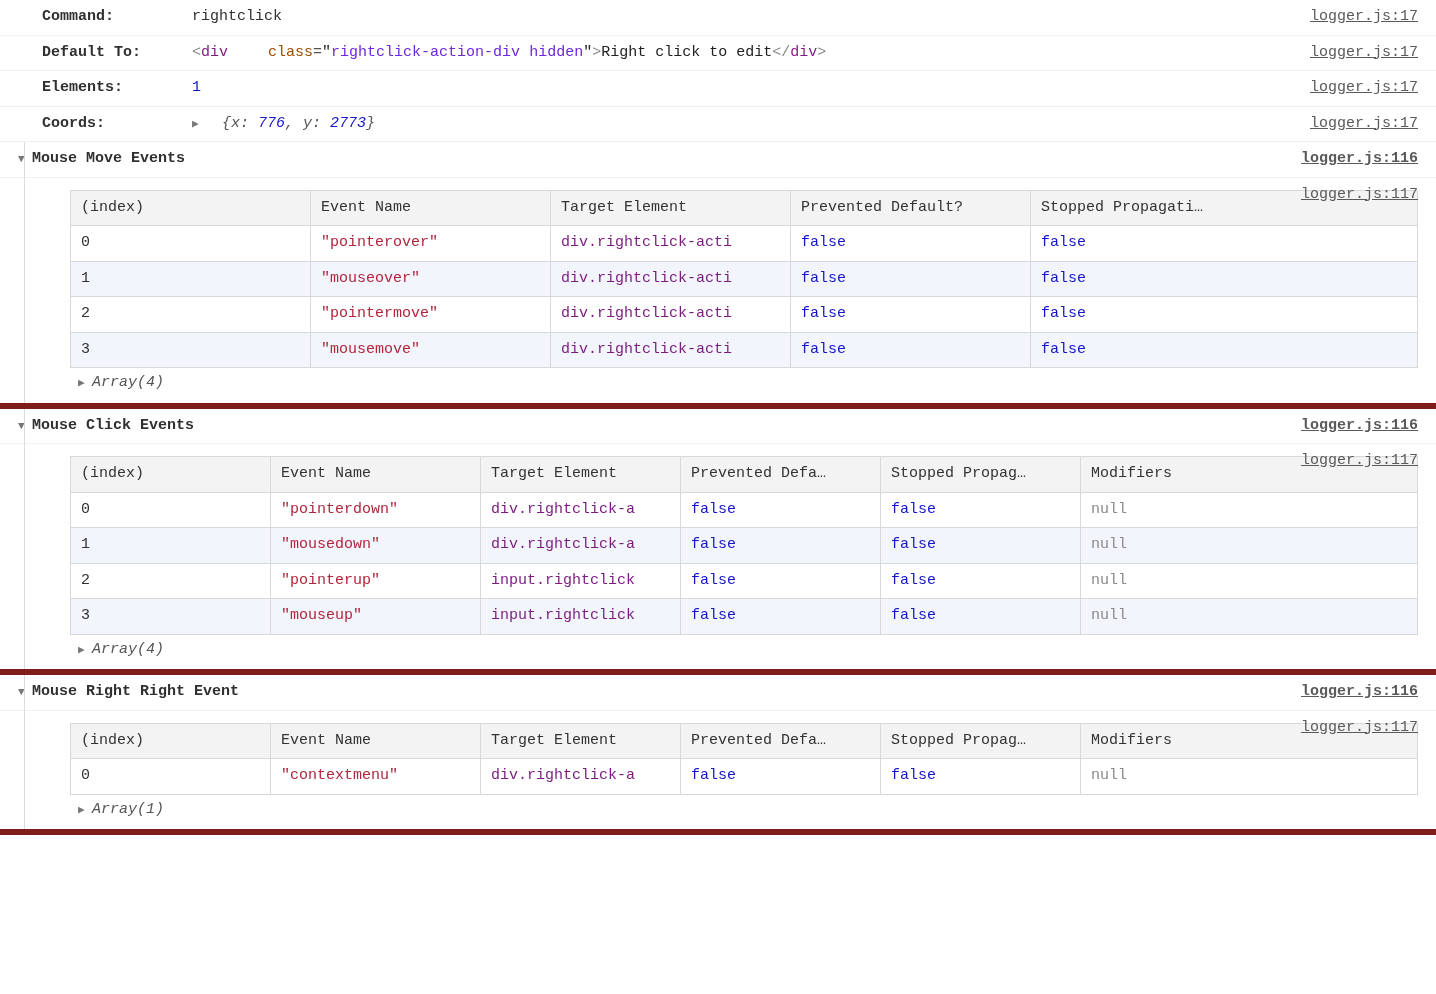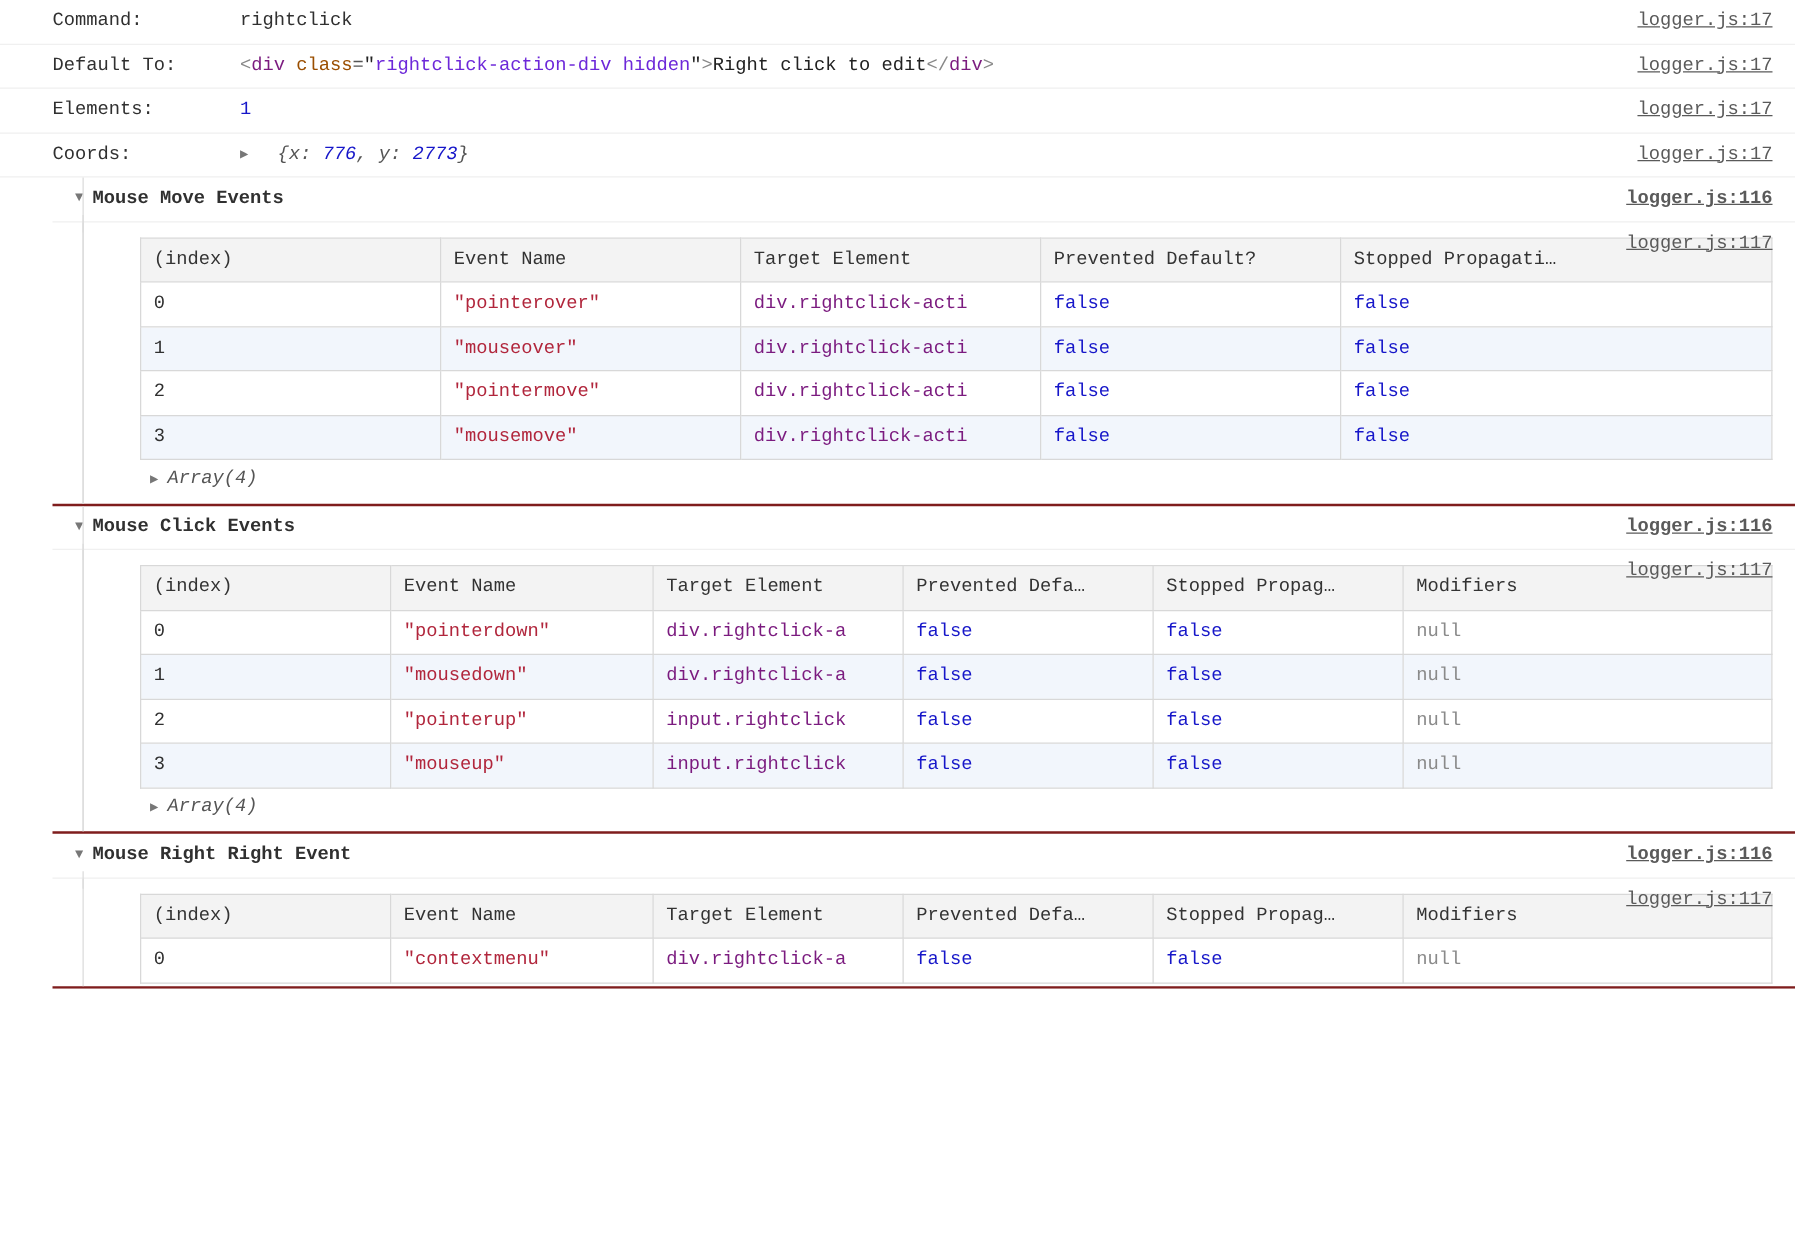--- a/index.html
+++ b/index.html
@@ -12,21 +12,21 @@
     width: 1436px;
   }
   .row {
     display: flex;
     align-items: center;
     padding: 6px 0 6px 42px;
     border-bottom: 1px solid #f0f0f0;
     position: relative;
   }
   .row .label {
-    font-weight: 400;
+    font-weight: 700;
     min-width: 150px;
   }
   .source-link {
     position: absolute;
     right: 18px;
     top: 6px;
     color: #5a5a5a;
     text-decoration: underline;
     cursor: pointer;
   }
@@ -54,21 +54,21 @@
   .disclose.down::before { content: "▼"; }
   .disclose.right::before { content: "▶"; }
   .group-title { font-weight: 700; }
   .bold-link { font-weight: 700; text-decoration: underline; }
   .mono-val { font-family: inherit; }
   .num { color: #1616c9; }
   .str { color: #b1263c; }
   .null { color: #8a8a8a; }
   .tag-punct { color: #888; }
   .tag-name { color: #7b1b7f; }
-  .attr-name { color: #9a4e00; }
+  .attr-name { color: #9a4e00; margin-left: 31px; }
   .attr-eq { color: #555; }
   .attr-val-q { color: #222; }
   .attr-val { color: #6d28d9; }
   .tag-text { color: #222; }
   .elem-selector { color: #7b1b7f; font-family: inherit; }
   .italic { font-style: italic; color: #555; }
   .table-wrap {
     margin: 4px 18px 2px 70px;
   }
   table.console-table {
@@ -100,22 +100,21 @@
   .array-summary .disclose { width: 14px; }
   .tree-guide {
     position: absolute;
     left: 24px;
     top: 0;
     bottom: 0;
     border-left: 1px solid #dcdcdc;
   }
   .section {
     position: relative;
-    border-bottom: 2px solid #7f1d1d;
-    margin-left: 42px;
+    border-bottom: 6px solid #7f1d1d;
   }
   .coords-wrap { display: flex; align-items: center; gap: 16px; }
 </style>
 </head>
 <body>
 
 <div class="row">
   <span class="label">Command:</span>
   <span class="mono-val">rightclick</span>
   <span class="source-link">logger.js:17</span>
@@ -315,15 +314,16 @@
               <td>0</td>
               <td><span class="str">"contextmenu"</span></td>
               <td><span class="elem-selector">div.rightclick-a</span></td>
               <td><span class="num">false</span></td>
               <td><span class="num">false</span></td>
               <td><span class="null">null</span></td>
             </tr>
           </tbody>
         </table>
       </div>
+      <div class="array-summary"><span class="tree-guide" style="left:24px;"></span><span class="disclose right"></span><span class="italic">Array(1)</span></div>
       <span class="tree-guide" style="left: 24px; top: 30px;"></span>
     </div>
   </div>
 
 </body></html>

